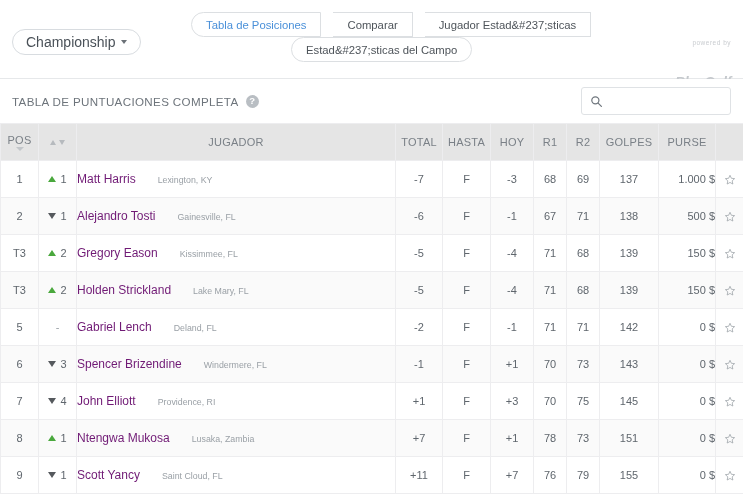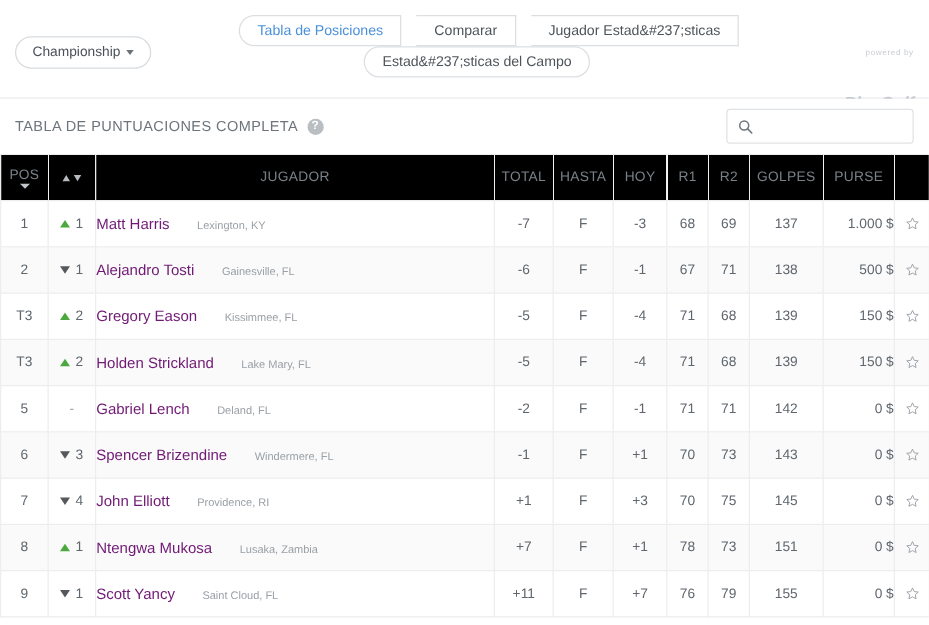--- a/index.html
+++ b/index.html
@@ -14,21 +14,21 @@
 
   
   .topbar { position: relative; height: 78px; }
 
   .champ-btn {
     position: absolute; left: 12px; top: 29px;
     height: 26px; padding: 0 13px;
     display: flex; align-items: center; gap: 5px;
     border: 1px solid #d8dce0; border-radius: 14px;
     background: #fff; color: #4a5158;
-    font-size: 11px; white-space: nowrap;
+    font-size: 14px; white-space: nowrap;
     cursor: pointer;
   }
   .caret-down {
     width: 0; height: 0;
     border-left: 3.5px solid transparent;
     border-right: 3.5px solid transparent;
     border-top: 4.5px solid #6b7177;
     display:inline-block;
   }
 
@@ -102,21 +102,21 @@
   table.lb { width: 743px; border-collapse: collapse; table-layout: fixed; }
   table.lb th, table.lb td {
     border: 1px solid #ededef;
     border-top: none;
     font-size: 11px;
     padding: 0;
     height: 37px;
     vertical-align: middle;
   }
   table.lb thead th {
-    background: #000000;
+    background: #e5e5e5;
     color: #7a8087;
     font-weight: normal;
     letter-spacing: .25px;
     text-align: center;
     border-top: 1px solid #ededef;
     position: relative;
   }
   th.c-pos { width: 38px; }
   th.c-mov { width: 38px; }
   th.c-player { width: 319px; text-align: left; }

